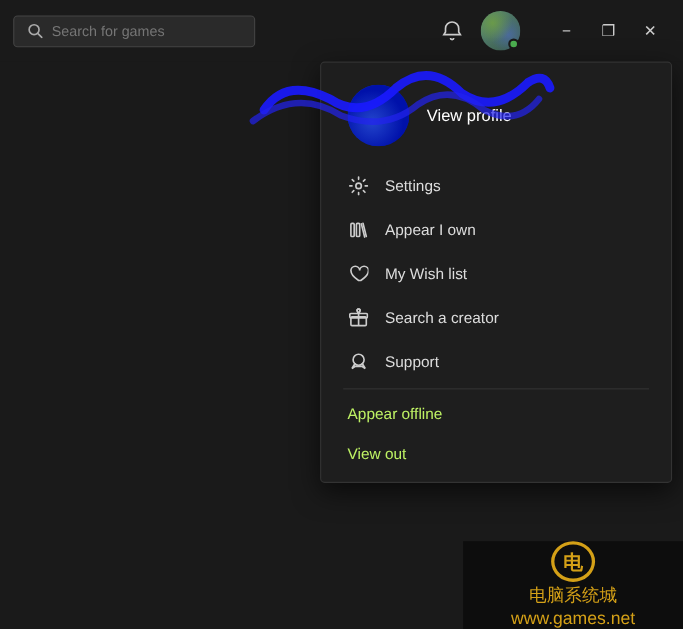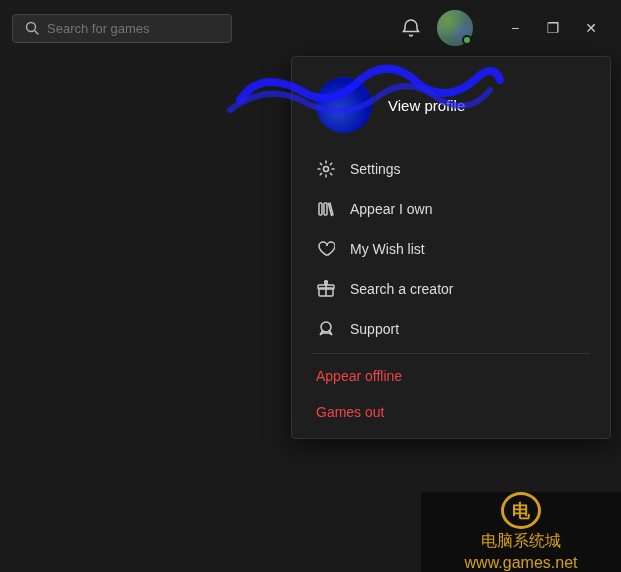--- a/index.html
+++ b/index.html
@@ -210,21 +210,21 @@
       font-size: 14px;
     }
 
     
     .menu-item-plain {
       display: flex;
       align-items: flex-start;
       padding: 10px 24px;
       cursor: pointer;
       font-size: 14px;
-      color: #ef4444;
+      color: #bef264;
     }
 
     
     .watermark {
       position: absolute;
       bottom: 0;
       right: 0;
       width: 200px;
       height: 80px;
       background: rgba(0,0,0,0.5);
@@ -362,21 +362,21 @@
       <span class="menu-item-text">Support</span>
     </div>
 
     <div class="divider"></div>
 
     <div class="menu-item-plain">
       <span>Appear offline</span>
     </div>
 
     <div class="menu-item-plain">
-      <span>Games out</span>
+      <span>View out</span>
     </div>
 
   </div>
 </div>
 
 <div class="watermark">
   <div class="watermark-circle">电</div>
   <div class="watermark-text">电脑系统城</div>
   <div class="watermark-text">www.games.net</div>
 </div>

